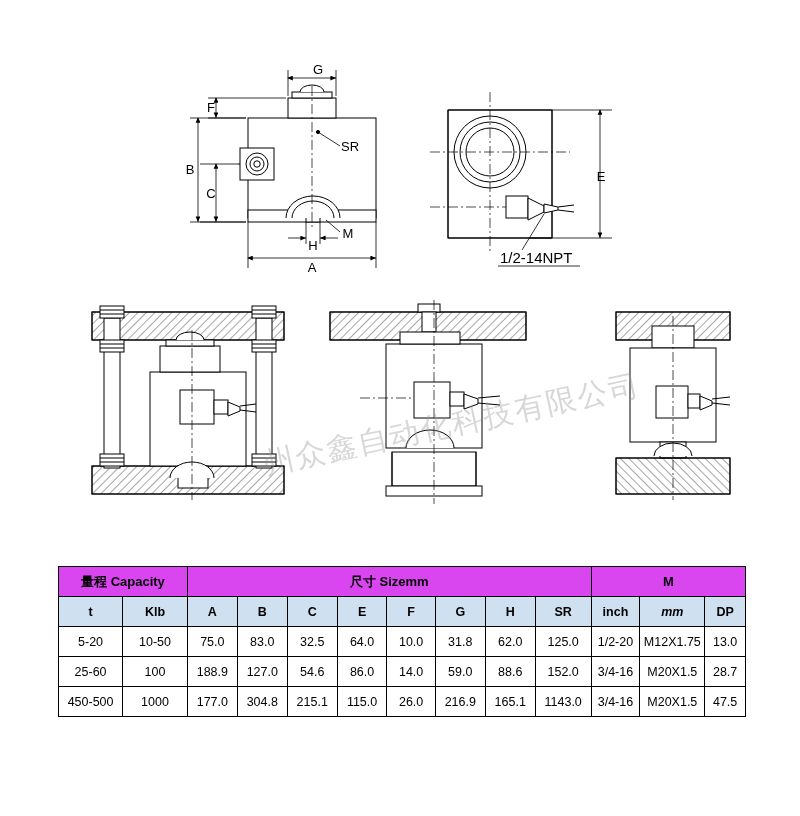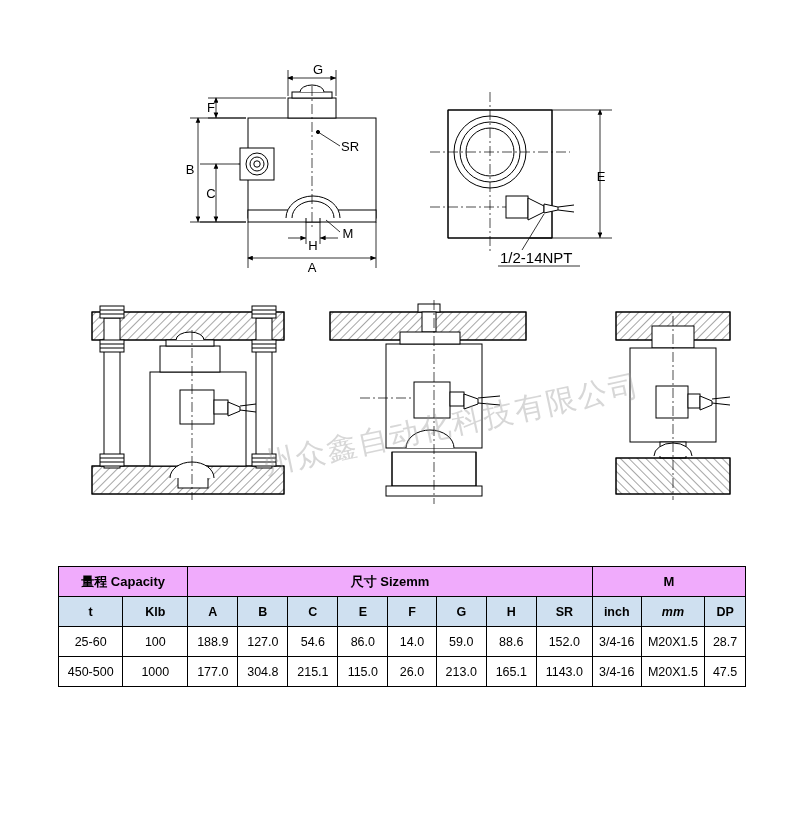--- a/index.html
+++ b/index.html
@@ -60,21 +60,21 @@
   }
   table.spec th, table.spec td {
     border: 1px solid #000;
     text-align: center;
     padding: 0;
     height: 29px;
     font-weight: normal;
     background: #ffffff;
   }
   table.spec thead th {
-    background: #f0abfc;
+    background: #d946ef;
     font-weight: bold;
     font-size: 13px;
   }
   table.spec thead tr.sub th {
     background: #cfe0f0;
     font-weight: bold;
     font-size: 12.5px;
   }
   table.spec td {
     font-size: 12.5px;
@@ -338,20 +338,35 @@
           <th class="dim-col">G</th>
           <th class="dim-col">H</th>
           <th class="sr-col">SR</th>
           <th class="inch-col">inch</th>
           <th class="mm-col">mm</th>
           <th class="dp-col">DP</th>
         </tr>
       </thead>
       <tbody>
         <tr>
+          <td>5-20</td>
+          <td>10-50</td>
+          <td>75.0</td>
+          <td>83.0</td>
+          <td>32.5</td>
+          <td>64.0</td>
+          <td>10.0</td>
+          <td>31.8</td>
+          <td>62.0</td>
+          <td>125.0</td>
+          <td>1/2-20</td>
+          <td>M12X1.75</td>
+          <td>13.0</td>
+        </tr>
+        <tr>
           <td>25-60</td>
           <td>100</td>
           <td>188.9</td>
           <td>127.0</td>
           <td>54.6</td>
           <td>86.0</td>
           <td>14.0</td>
           <td>59.0</td>
           <td>88.6</td>
           <td>152.0</td>
@@ -360,21 +375,21 @@
           <td>28.7</td>
         </tr>
         <tr>
           <td>450-500</td>
           <td>1000</td>
           <td>177.0</td>
           <td>304.8</td>
           <td>215.1</td>
           <td>115.0</td>
           <td>26.0</td>
-          <td>213.0</td>
+          <td>216.9</td>
           <td>165.1</td>
           <td>1143.0</td>
           <td>3/4-16</td>
           <td>M20X1.5</td>
           <td>47.5</td>
         </tr>
       </tbody>
     </table>
   </div>
 

